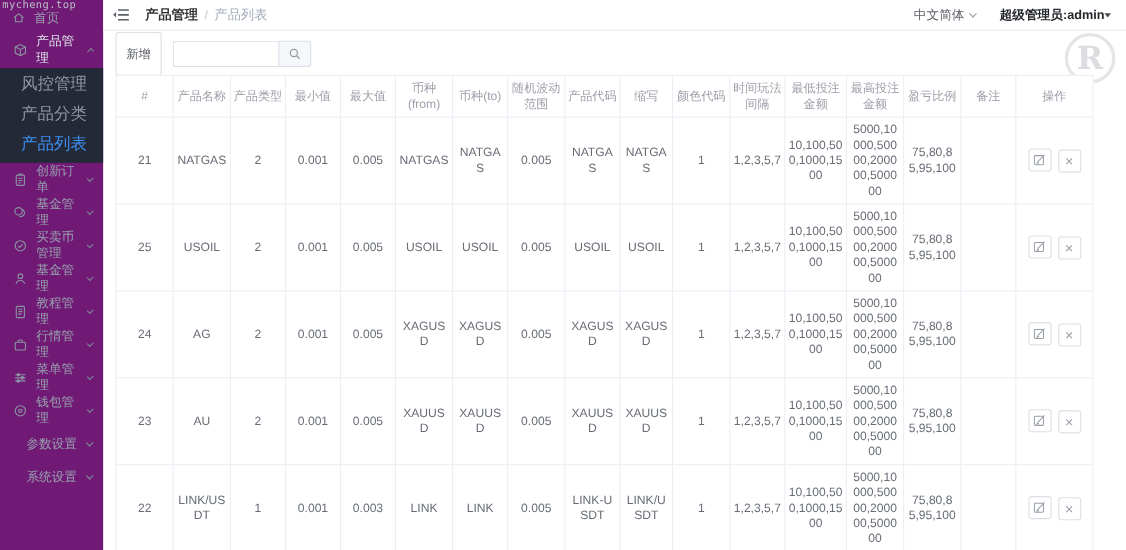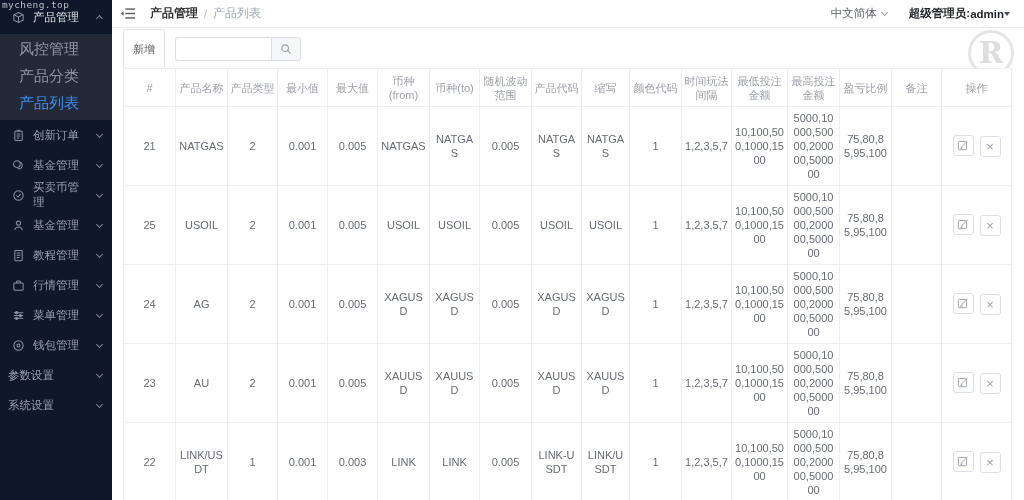--- a/index.html
+++ b/index.html
@@ -1,30 +1,30 @@
 <!DOCTYPE html>
 <html><head>
 <meta charset="utf-8">
 <style>
   * { margin:0; padding:0; box-sizing:border-box; }
   html,body { width:1024px; height:500px; overflow:hidden; }
   body { display:flex; font-family:"Liberation Sans", sans-serif; background:#fff; }
 
   
-  .sidebar { width:112px; flex-shrink:0; background:#0f172a; position:relative; height:500px; }
+  .sidebar { width:94px; flex-shrink:0; background:#701a75; position:relative; height:500px; }
   .logo-text { position:absolute; top:-1px; left:2px; font-family:"DejaVu Sans Mono", monospace;
                font-size:9.5px; letter-spacing:.4px; color:#b9bec7; white-space:nowrap; z-index:3; }
   .home-row { height:24px; margin-top:4px; display:flex; align-items:center; gap:7px;
               padding-left:10px; color:#9aa1ad; font-size:11.5px; cursor:pointer; }
   .s-icon { width:14px; height:14px; display:inline-flex; align-items:center; justify-content:center;
             color:#8a92a2; flex-shrink:0; }
   .menu-item { height:30px; display:flex; align-items:center; gap:8px; padding:0 10px 0 11px;
                font-size:11.5px; color:#98a0ae; cursor:pointer; }
   .menu-item.parent { height:34px; color:#dde1e8; }
-  .menu-item.no-icon { padding-left:8px;text-align:center; }
+  .menu-item.no-icon { padding-left:24px;text-align:center; }
   .chev { width:5px; height:5px; border-right:1px solid currentColor; border-bottom:1px solid currentColor;
           display:inline-block; margin-left:auto; color:#7d8595; }
   .chev-down { transform:rotate(45deg); margin-top:-2px; }
   .chev-up { transform:rotate(-135deg); margin-top:3px; }
   .submenu { background:#232937; padding:1px 0 4px; }
   .subitem { height:27px; line-height:27px; padding-left:19px; font-size:15px; color:#8f97a4; cursor:pointer; }
   .subitem.active { color:#3d8ff2; }
 
   
   .main { flex:1; display:flex; flex-direction:column; position:relative; min-width:0; background:#fff; }
@@ -68,20 +68,29 @@
   td { color:#676c75; font-size:11px; line-height:14px; padding:4px 3px; word-break:break-all; }
   .op-btn { display:inline-flex; width:21px; height:21px; border:1px solid #dcdfe6; border-radius:3px;
             align-items:center; justify-content:center; color:#9aa0a8; background:#fff;
             margin:0 3px; cursor:pointer; font-size:13px; line-height:1; }
 </style>
 </head>
 <body>
 
 <div class="sidebar">
   <div class="logo-text">mycheng.top</div>
+  <div class="home-row">
+    <span class="s-icon">
+      <svg viewBox="0 0 14 14" width="12" height="12" fill="none" stroke="currentColor" stroke-width="1.2">
+        <path d="M2 7.2 L7 2.8 L12 7.2"></path>
+          <path d="M3.6 6.6 V11.4 H10.4 V6.6"></path>
+      </svg>
+    </span>
+    <span>首页</span>
+  </div>
   <nav id="sidebar-menu">
       <div class="menu-item parent">
         <span class="s-icon">
           <svg viewBox="0 0 14 14" width="13" height="13" fill="none" stroke="currentColor" stroke-width="1.1">
             <path d="M7 1.6 L12 4 v6 L7 12.4 2 10 V4 Z"></path>
             <path d="M2 4 l5 2.4 5-2.4"></path>
             <path d="M7 6.4 V12.4"></path>
           </svg>
         </span>
         <span>产品管理</span>

